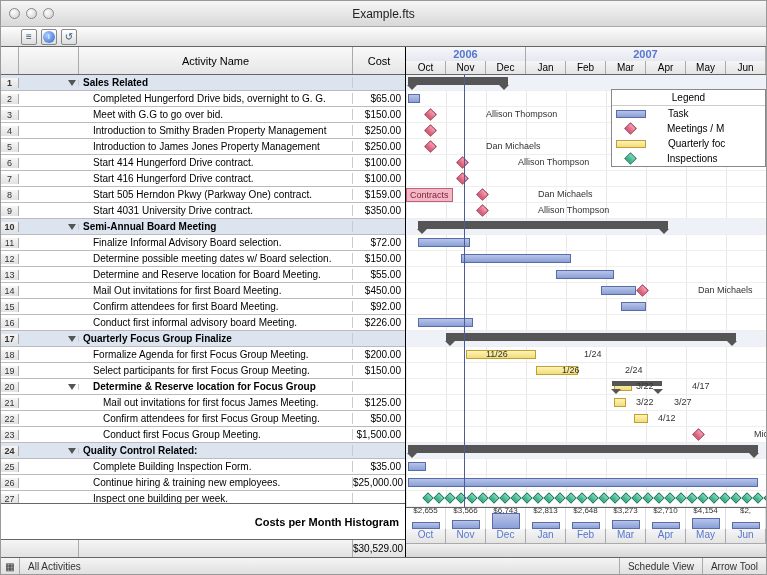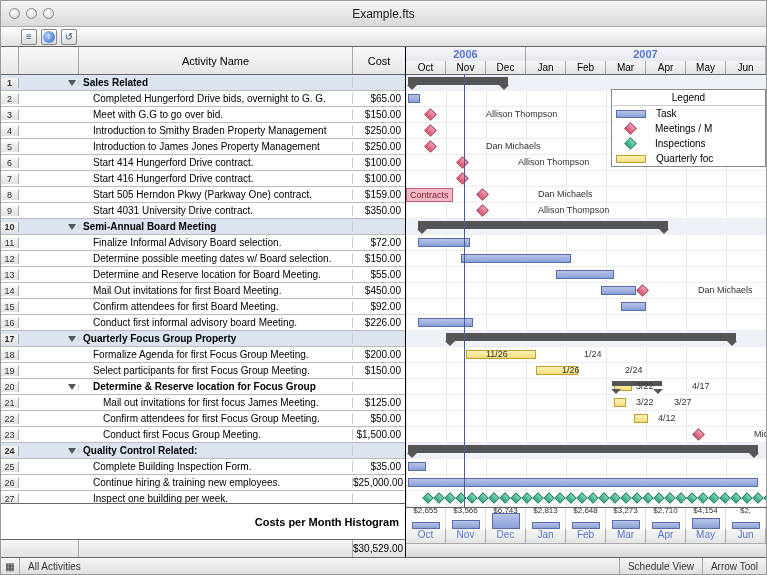--- a/index.html
+++ b/index.html
@@ -46,21 +46,21 @@
 .summary::before { left: -1px; }
 .summary::after { right: -1px; }
 .task { position: absolute; height: 9px; top: 3px; background: linear-gradient(#b8c4e8,#8aa0d8); border: 1px solid #5a6ca8; }
 .qtask { position: absolute; height: 9px; top: 3px; background: linear-gradient(#fdf2b8,#f2dd7a); border: 1px solid #c0a030; }
 .diamond { position: absolute; width: 9px; height: 9px; background: linear-gradient(#f5a0b0,#d85070); border: 1px solid #a03050; transform: rotate(45deg); top: 3px; }
 .gdiamond { position: absolute; width: 8px; height: 8px; background: linear-gradient(#7ed8b8,#2aa880); border: 1px solid #1a7a58; transform: rotate(45deg); top: 3px; }
 .lbl { position: absolute; font-size: 9px; color: #333; white-space: nowrap; top: 2px; z-index: 2; margin-left: 44px; }
 .tag { position: absolute; background: #f2b8c4; border: 1px solid #c06080; padding: 1px 3px; font-size: 9px; color: #802040; top: 1px; }
 .legend { position: absolute; right: 0; top: 14px; width: 155px; background: #fff; border: 1px solid #888; z-index: 4; font-size: 10px; }
 .legend-title { text-align: center; padding: 2px 0; border-bottom: 1px solid #ccc; }
-.legend-row { display: flex; align-items: center; padding: 2px 4px; gap: 10px; }
+.legend-row { display: flex; align-items: center; padding: 2px 4px; gap: 22px; }
 .leg-task { width: 30px; height: 8px; background: linear-gradient(#b8c4e8,#8aa0d8); border: 1px solid #5a6ca8; }
 .leg-q { width: 30px; height: 8px; background: linear-gradient(#fdf2b8,#f2dd7a); border: 1px solid #c0a030; }
 .leg-d { width: 9px; height: 9px; background: linear-gradient(#f5a0b0,#d85070); border: 1px solid #a03050; transform: rotate(45deg); margin: 0 10px; }
 .leg-g { width: 9px; height: 9px; background: linear-gradient(#7ed8b8,#2aa880); border: 1px solid #1a7a58; transform: rotate(45deg); margin: 0 10px; }
 .hist { height: 36px; border-top: 1px solid #666; display: flex; flex-direction: column; }
 .hist-bars { flex: 1; display: flex; align-items: flex-end; }
 .hist-cell { width: 40px; display: flex; flex-direction: column; align-items: center; justify-content: flex-end; border-right: 1px solid #ddd; height: 100%; position: relative; }
 .hist-bar { width: 28px; background: linear-gradient(#b8c4e8,#8aa0d8); border: 1px solid #5a6ca8; }
 .hist-val { position: absolute; top: -2px; font-size: 8px; color: #333; }
 .hist-months { height: 14px; display: flex; background: linear-gradient(#f5f5f5,#e4e4e4); }
@@ -200,21 +200,21 @@
             <div class="rownum">16</div>
             <div class="btns"></div>
             <div class="name ind1">Conduct first informal advisory board Meeting.</div>
             <div class="cost">$226.00</div>
           </div>
           <div class="row group">
             <div class="rownum">17</div>
             <div class="btns">
               <div class="tri"></div>
             </div>
-            <div class="name ">Quarterly Focus Group Property</div>
+            <div class="name ">Quarterly Focus Group Finalize</div>
             <div class="cost"></div>
           </div>
           <div class="row">
             <div class="rownum">18</div>
             <div class="btns"></div>
             <div class="name ind1">Formalize Agenda for first Focus Group Meeting.</div>
             <div class="cost">$200.00</div>
           </div>
           <div class="row">
             <div class="rownum">19</div>
@@ -311,26 +311,26 @@
           <div class="legend-title">Legend</div>
           <div class="legend-row">
               <div class="leg-task"></div>
               <span>Task</span>
             </div>
           <div class="legend-row">
               <div class="leg-d"></div>
               <span>Meetings / M</span>
             </div>
           <div class="legend-row">
+              <div class="leg-q"></div>
+              <span>Quarterly foc</span>
+            </div>
+          <div class="legend-row">
               <div class="leg-g"></div>
               <span>Inspections</span>
-            </div>
-          <div class="legend-row">
-              <div class="leg-q"></div>
-              <span>Quarterly foc</span>
             </div>
         </div>
       <div class="gridline" style="left: 0px;"></div>
           <div class="gridline" style="left: 40px;"></div>
           <div class="gridline" style="left: 80px;"></div>
           <div class="gridline" style="left: 120px;"></div>
           <div class="gridline" style="left: 160px;"></div>
           <div class="gridline" style="left: 200px;"></div>
           <div class="gridline" style="left: 240px;"></div>
           <div class="gridline" style="left: 280px;"></div>

